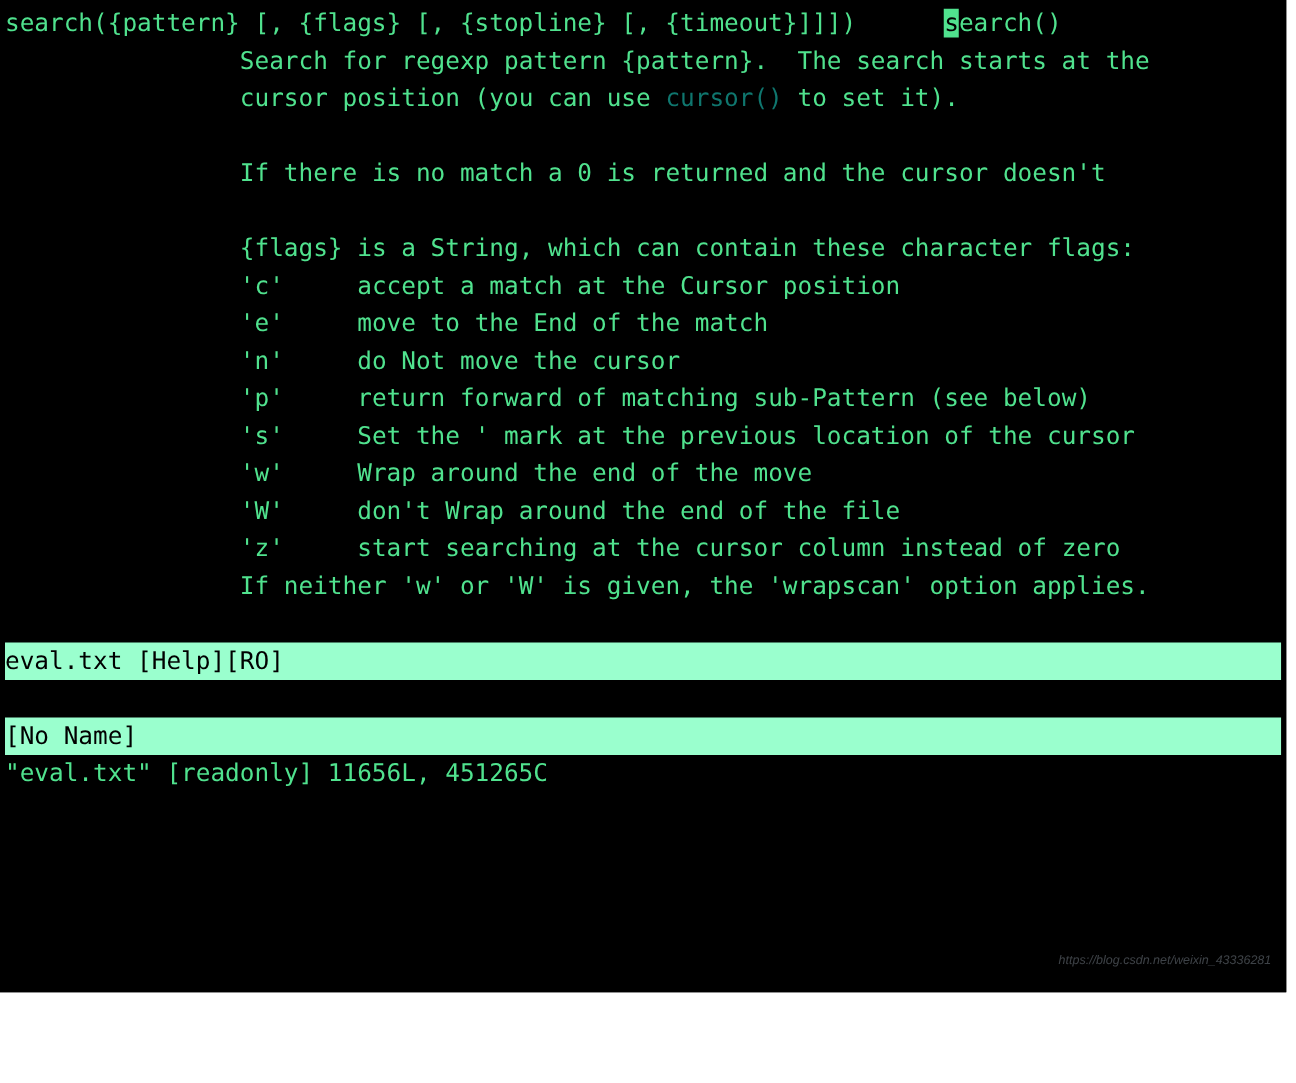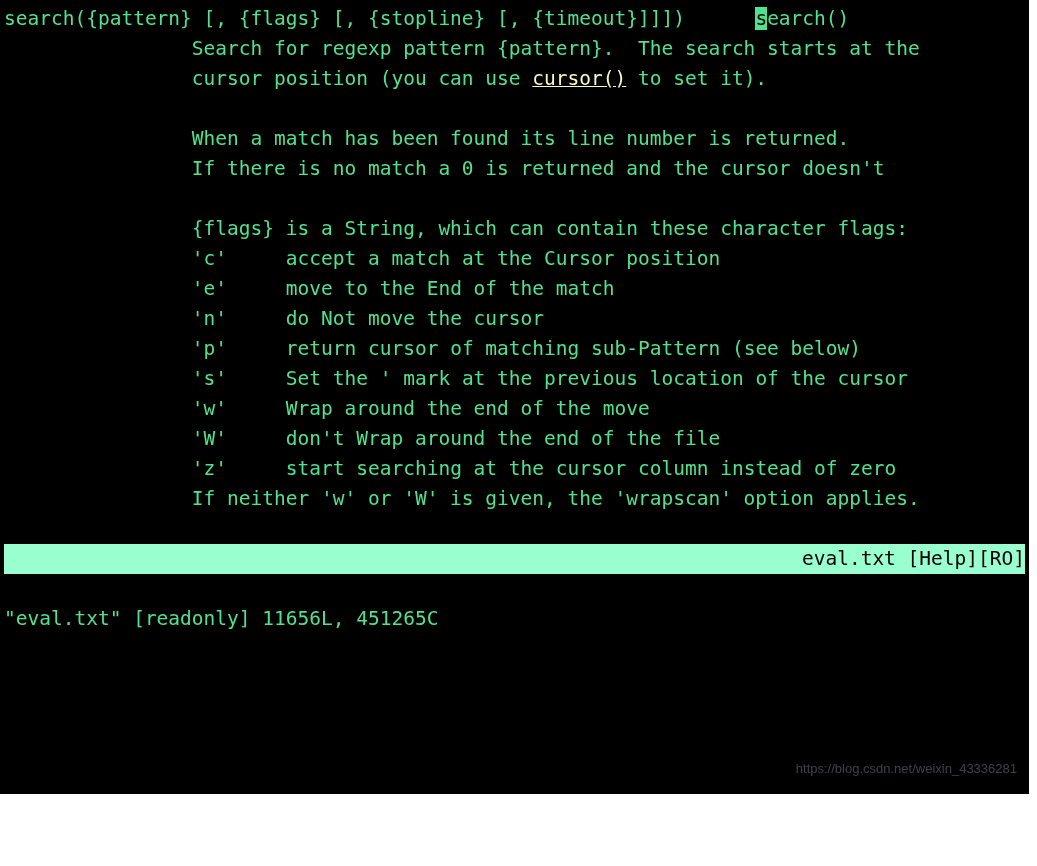--- a/index.html
+++ b/index.html
@@ -1,48 +1,48 @@
 <!DOCTYPE html>
 <html><head>
 <meta charset="utf-8">
 <style>
   html,body{margin:0;padding:0;background:#fff;}
   .frame{border:4px solid #000;width:1029px;height:794px;box-sizing:border-box;background:#000;position:relative;font-family:"DejaVu Sans Mono","Menlo","Consolas",monospace;font-size:19.5px;line-height:30px;overflow:hidden;}
   .term{position:absolute;left:0;top:0;right:0;}
   .row{white-space:pre;height:30px;}
   .g{color:#50e28e;}  
-  .cy{color:#fef9c3;text-decoration:underline;} 
+  .cy{color:#0f766e;} 
   .tag{background:#50e28e;color:#000;padding:0 0;}
-  .bar{background:#9affce;color:#000;white-space:pre;width:100%;height:30px;text-align:right;}
+  .bar{background:#9affce;color:#000;white-space:pre;width:100%;height:30px;}
   .blank{height:30px;background:#000;}
-  .wm{position:absolute;right:8px;bottom:6px;color:#9aa5b1;font-size:13px;opacity:.4;font-family:Arial,sans-serif;}
+  .wm{position:absolute;right:8px;bottom:6px;color:#9aa5b1;font-size:10px;opacity:.4;font-family:Arial,sans-serif;font-style:italic;}
 </style>
 </head>
 <body>
 
 <div class="frame">
  <div class="term">
   <div class="row g"><span>search({pattern} [, {flags} [, {stopline} [, {timeout}]]])</span><span>      </span><span class="tag">s</span><span>earch()</span></div>
   <div class="row"><span>                </span><span class="g">Search for regexp pattern {pattern}.  The search starts at the</span></div>
   <div class="row"><span>                </span><span class="g">cursor position (you can use </span><span class="cy">cursor()</span><span class="g"> to set it).</span></div>
   <div class="row blank"></div>
-  <div class="row"><span>                </span><span class="g">When a match has been found its line number is returned.</span></div>
   <div class="row"><span>                </span><span class="g">If there is no match a 0 is returned and the cursor doesn't</span></div>
   <div class="row blank"></div>
   <div class="row"><span>                </span><span class="g">{flags} is a String, which can contain these character flags:</span></div>
   <div id="flag-rows">
         <div class="row"><span>                </span><span class="g">'c'</span><span class="g">     </span><span class="g">accept a match at the Cursor position</span></div>
         <div class="row"><span>                </span><span class="g">'e'</span><span class="g">     </span><span class="g">move to the End of the match</span></div>
         <div class="row"><span>                </span><span class="g">'n'</span><span class="g">     </span><span class="g">do Not move the cursor</span></div>
-        <div class="row"><span>                </span><span class="g">'p'</span><span class="g">     </span><span class="g">return cursor of matching sub-Pattern (see below)</span></div>
+        <div class="row"><span>                </span><span class="g">'p'</span><span class="g">     </span><span class="g">return forward of matching sub-Pattern (see below)</span></div>
         <div class="row"><span>                </span><span class="g">'s'</span><span class="g">     </span><span class="g">Set the ' mark at the previous location of the cursor</span></div>
         <div class="row"><span>                </span><span class="g">'w'</span><span class="g">     </span><span class="g">Wrap around the end of the move</span></div>
         <div class="row"><span>                </span><span class="g">'W'</span><span class="g">     </span><span class="g">don't Wrap around the end of the file</span></div>
         <div class="row"><span>                </span><span class="g">'z'</span><span class="g">     </span><span class="g">start searching at the cursor column instead of zero</span></div>
       </div>
   <div class="row"><span>                </span><span class="g">If neither 'w' or 'W' is given, the 'wrapscan' option applies.</span></div>
   <div class="row blank"></div>
   <div class="bar">eval.txt [Help][RO]</div>
   <div class="row blank"></div>
+  <div class="bar">[No Name]</div>
   <div class="row g">"eval.txt" [readonly] 11656L, 451265C</div>
  </div>
  <div class="wm">https://blog.csdn.net/weixin_43336281</div>
 </div>
 
 </body></html>

